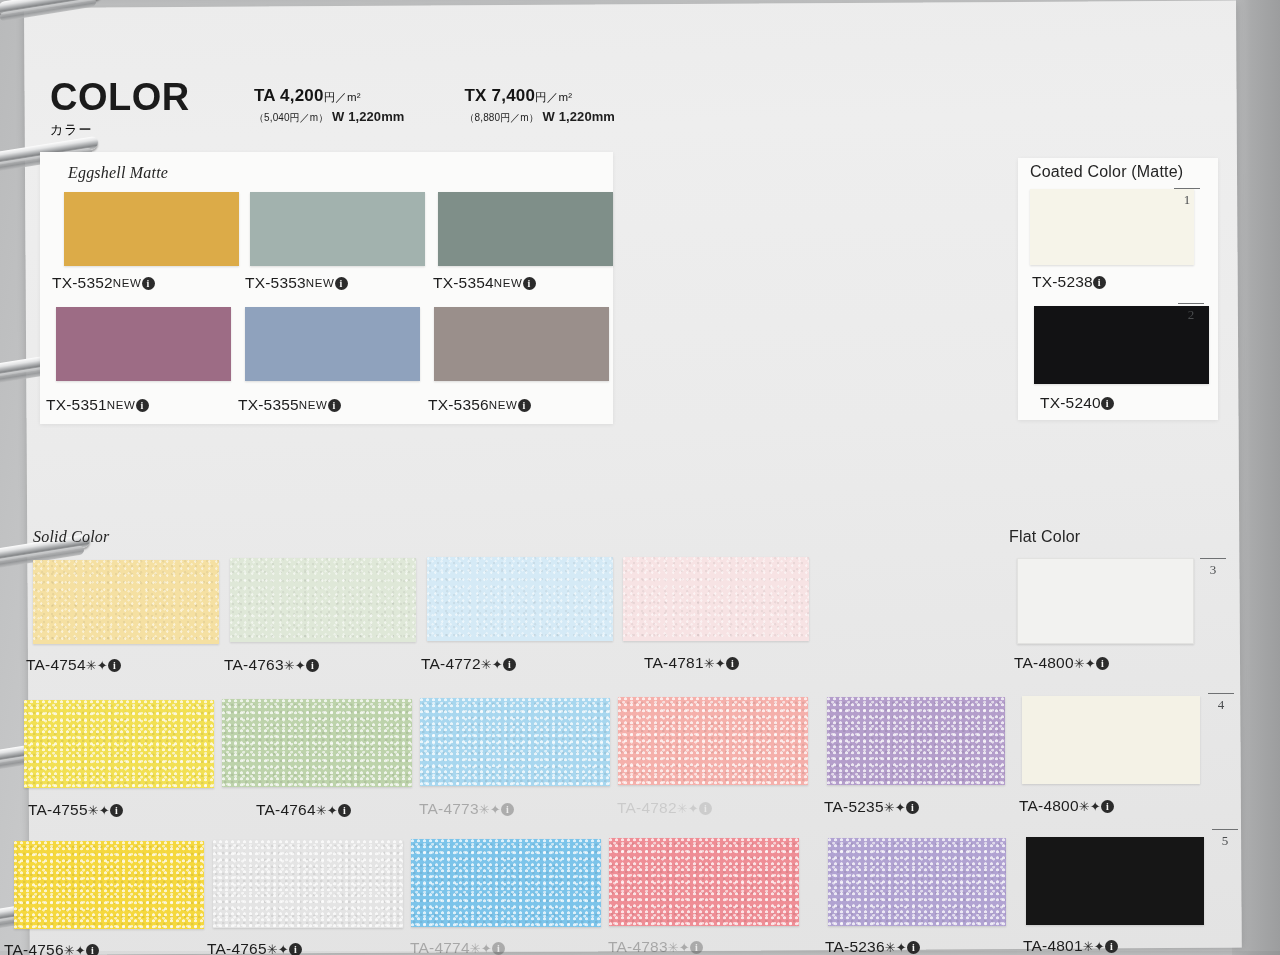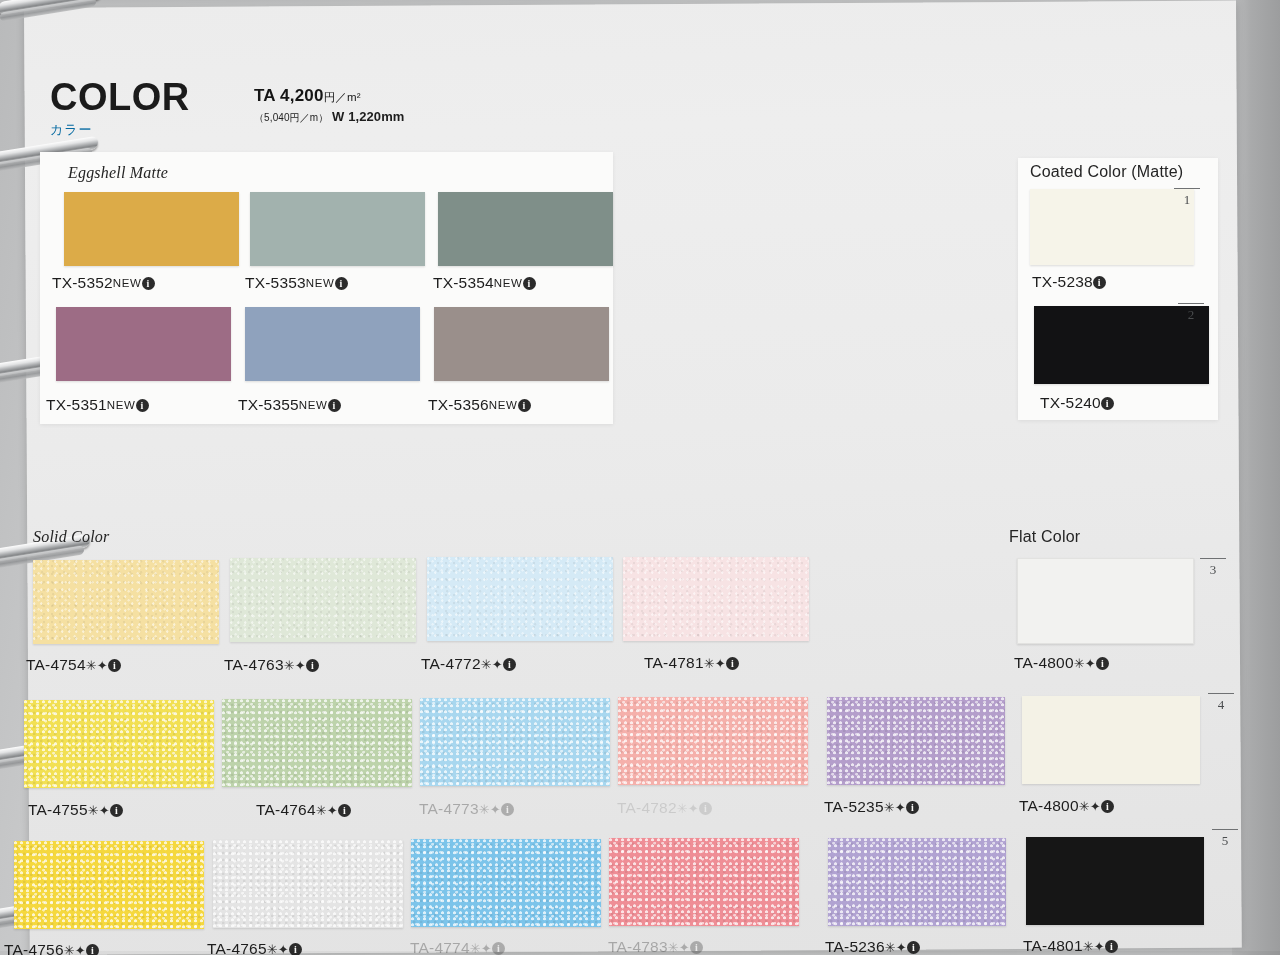--- a/index.html
+++ b/index.html
@@ -42,21 +42,21 @@
     opacity:.85;transform:skewY(-9deg);}
 
   
   .content{position:absolute;inset:0;}
 
   
   #header{position:absolute;left:50px;top:78px;display:flex;align-items:flex-start;}
   #title-block{width:190px;}
   #title-main{font-size:38px;font-weight:700;letter-spacing:.5px;color:#1b1b1b;line-height:1;
     font-family:"Liberation Sans",sans-serif;}
-  #title-sub{font-size:13px;color:#0369a1;margin-top:5px;letter-spacing:1px;}
+  #title-sub{font-size:13px;color:#000000;margin-top:5px;letter-spacing:1px;}
   .price-col{margin-left:14px;padding-top:8px;}
   .price-col.second{margin-left:60px;}
   .price-main{font-size:17px;font-weight:700;color:#151515;letter-spacing:.2px;white-space:nowrap;}
   .price-main .unit{font-size:11.5px;font-weight:400;}
   .price-sub{font-size:13px;color:#1d1d1d;margin-top:3px;white-space:nowrap;letter-spacing:.1px;}
   .price-sub .yen{font-size:10px;}
   .price-sub b{font-weight:700;}
 
   
   .card{position:absolute;background:#fbfbfa;box-shadow:0 1px 4px rgba(0,0,0,.07);}
@@ -147,20 +147,29 @@
     <div class="price-col">
       <div class="price-main">
         <span>TA 4,200</span><span class="unit">円／m²</span>
       </div>
       <div class="price-sub">
         <span class="yen">（5,040円／m）</span>
         <b>W 1,220mm</b>
       </div>
     </div>
 
+    <div class="price-col second">
+      <div class="price-main">
+        <span>TX 7,400</span><span class="unit">円／m²</span>
+      </div>
+      <div class="price-sub">
+        <span class="yen">（8,880円／m）</span>
+        <b>W 1,220mm</b>
+      </div>
+    </div>
   </div>
 
   <div class="card" style="left:40px;top:152px;width:573px;height:272px;">
     <div class="sec-title" style="position:absolute;left:28px;top:12px;">Eggshell Matte</div>
 
     <div class="swatch" style="position: absolute; left: 24px; top: 40px; width: 175px; height: 74px; background-color: rgb(220, 171, 72);"></div>
     <div class="lbl" style="position:absolute;left:12px;top:122px;">
       <span class="code">TX-5352</span>
       <span class="tag-new">NEW</span>
       <span class="ico info">i</span>

